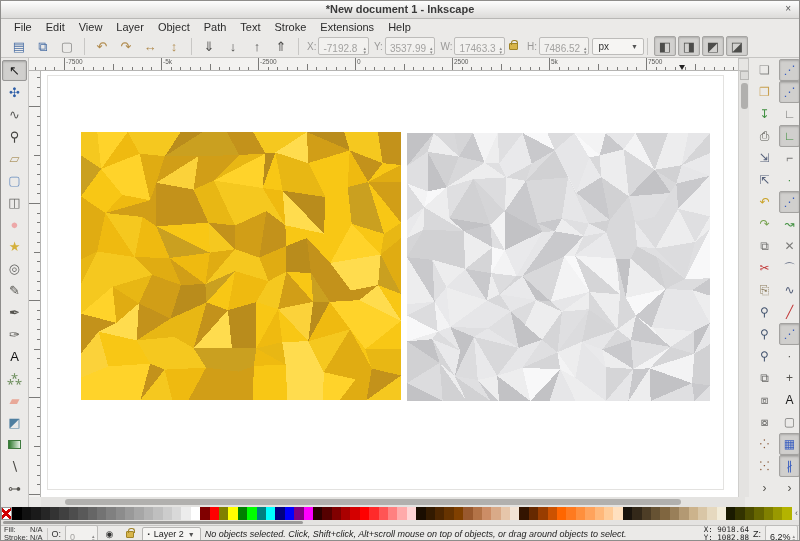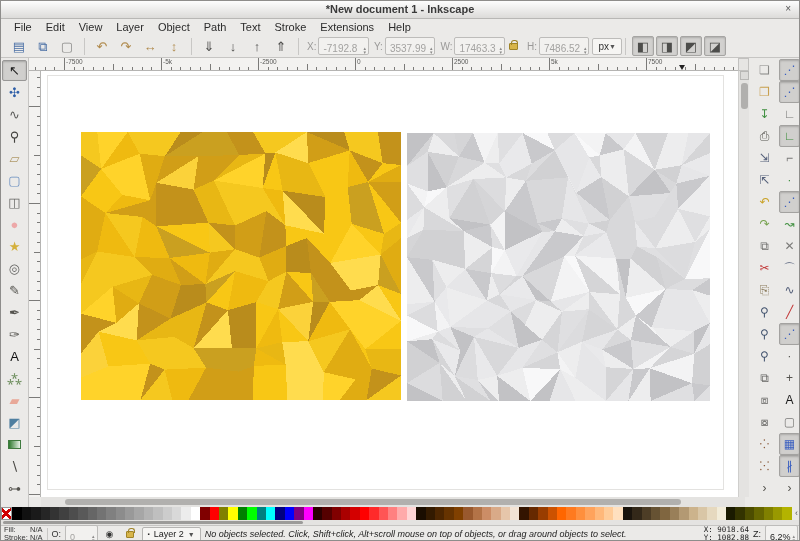--- a/index.html
+++ b/index.html
@@ -25,21 +25,21 @@
   .tgroup { display:flex; align-items:center; gap:2px; padding:0 3px; }
   .sep { width:1px; height:17px; background:#c8c7c5; margin:0 3px; }
   .ibtn { width:22px; height:20px; display:flex; align-items:center; justify-content:center; border-radius:2px; border:1px solid transparent; }
   .ibtn .glyph { font-size:13px; line-height:1; }
   .ibtn.pressed { background:#d2d1cf; border:1px solid #a6a5a3; box-shadow:inset 0 1px 2px rgba(0,0,0,.18); }
   .flabel { font-size:10px; color:#9a9998; margin:0 2px 0 5px; }
   .spin { display:flex; align-items:flex-end; background:#f2f1ef; border:1px solid #bdbcba; border-radius:2px; height:17px; padding:16px 2px 0 4px; }
   .spin .sval { font-size:10px; color:#a3a2a0; min-width:38px; }
   .sarrows { display:flex; flex-direction:column; margin-left:2px; }
   .sarrows i { font-style:normal; font-size:5px; line-height:4px; color:#8a8988; }
-  .combo { display:flex; align-items:center; gap:0; background:#f6f5f3; border:1px solid #bdbcba; border-radius:2px; height:17px; padding:0 5px; font-size:10px; color:#333; margin-left:3px; }
+  .combo { display:flex; align-items:center; gap:22px; background:#f6f5f3; border:1px solid #bdbcba; border-radius:2px; height:17px; padding:0 5px; font-size:10px; color:#333; margin-left:3px; }
   .caret { font-size:7px; color:#555; }
   .lockicon { width:9px; height:7px; background:#d8b54a; border:1px solid #a08428; border-radius:1px; position:relative; margin:0 4px; }
   .lockicon::before { content:""; position:absolute; left:1px; top:-4px; width:5px; height:4px;
     border:1px solid #a08428; border-bottom:none; border-radius:3px 3px 0 0; }
 
   
   #toolbox { position:absolute; left:0; top:57px; width:28px; height:449px;
     background:#ebeae8; border-right:1px solid #c6c5c3; display:flex; flex-direction:column; align-items:center; padding-top:2px; }
   .toolbtn { width:25px; height:21px; display:flex; align-items:center; justify-content:center; border:1px solid transparent; border-radius:2px; margin-bottom:1px; }
   .toolbtn .glyph { font-size:13px; line-height:1; }

